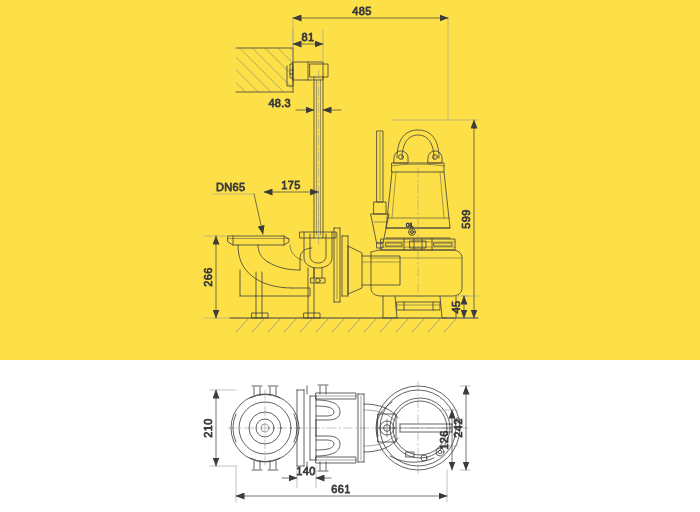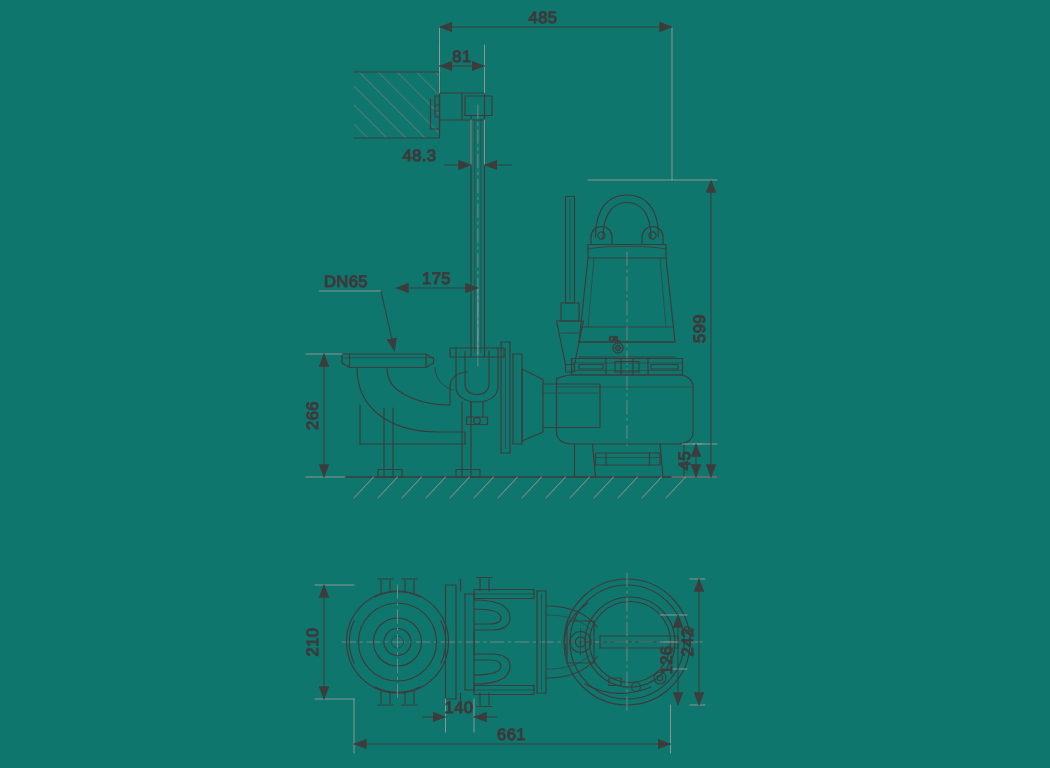--- a/index.html
+++ b/index.html
@@ -1,21 +1,21 @@
 <!DOCTYPE html>
 <html><head>
 <meta charset="utf-8">
 <style>
   html,body{margin:0;padding:0;background:#ffffff;}
   body{
     width:700px;height:512px;overflow:hidden;
     font-family:"Liberation Sans", sans-serif;
     background:#ffffff;
   }
-  #stage{position:relative;width:700px;height:512px;background:#0f766e;}
+  #stage{position:relative;width:700px;height:360px;background:#fde047;}
   #stage svg{display:block;width:700px;height:512px;}
   .dimtext{
     font-family:"Liberation Sans", sans-serif;
     font-size:11px;
     fill:#2b2f45;
     letter-spacing:0.3px;
   }
   .tiny{font-size:4.5px;fill:#3a3a3a;}
 </style>
 </head>

